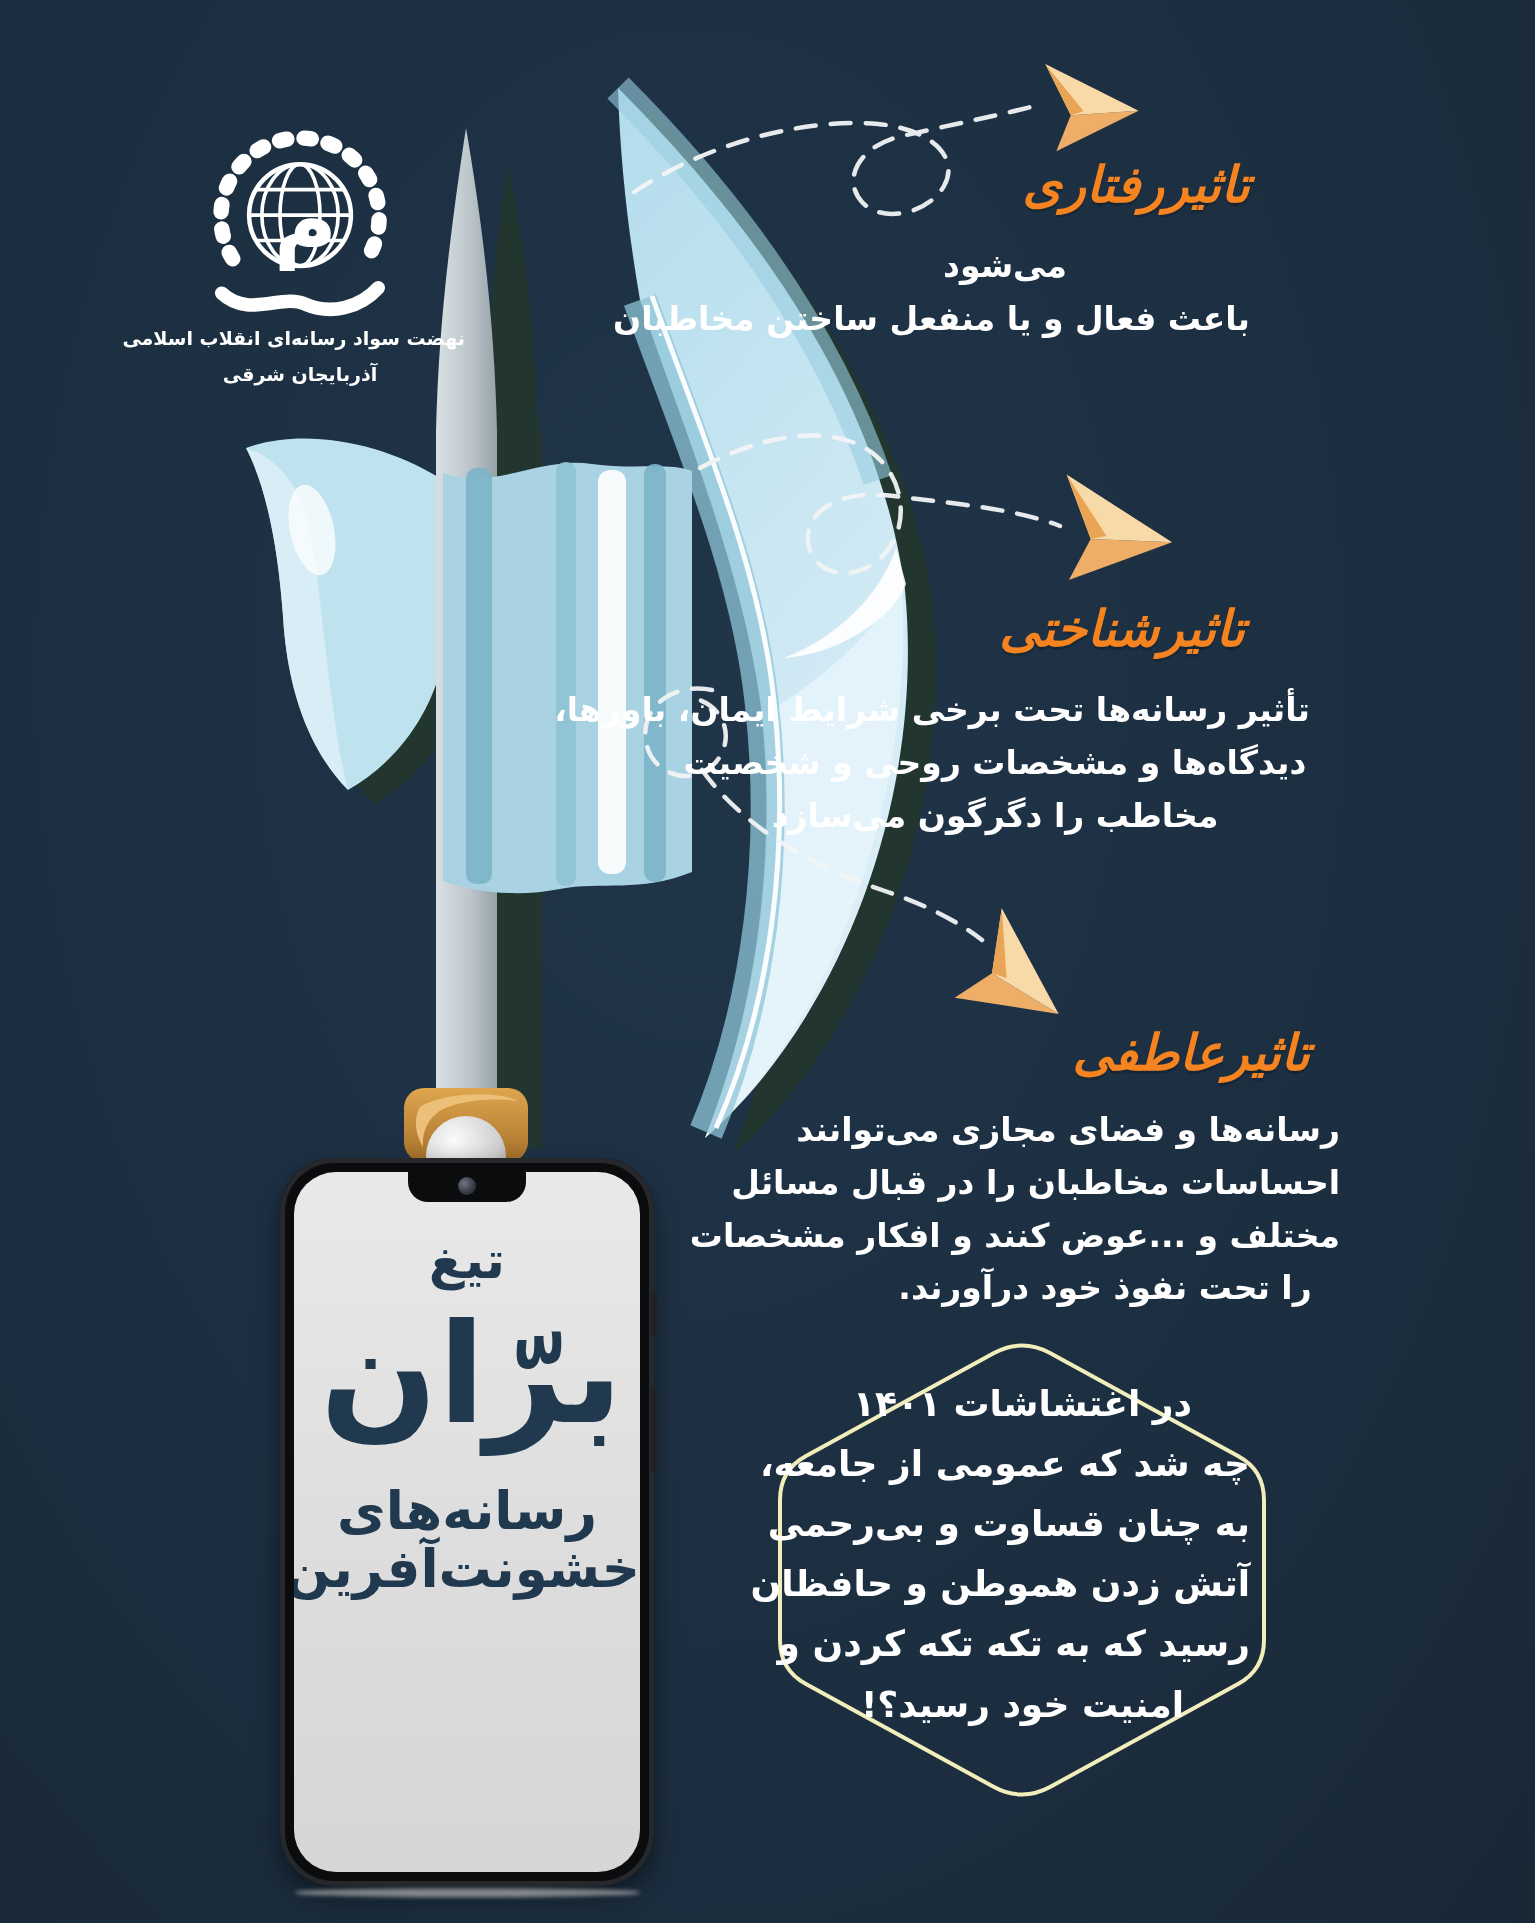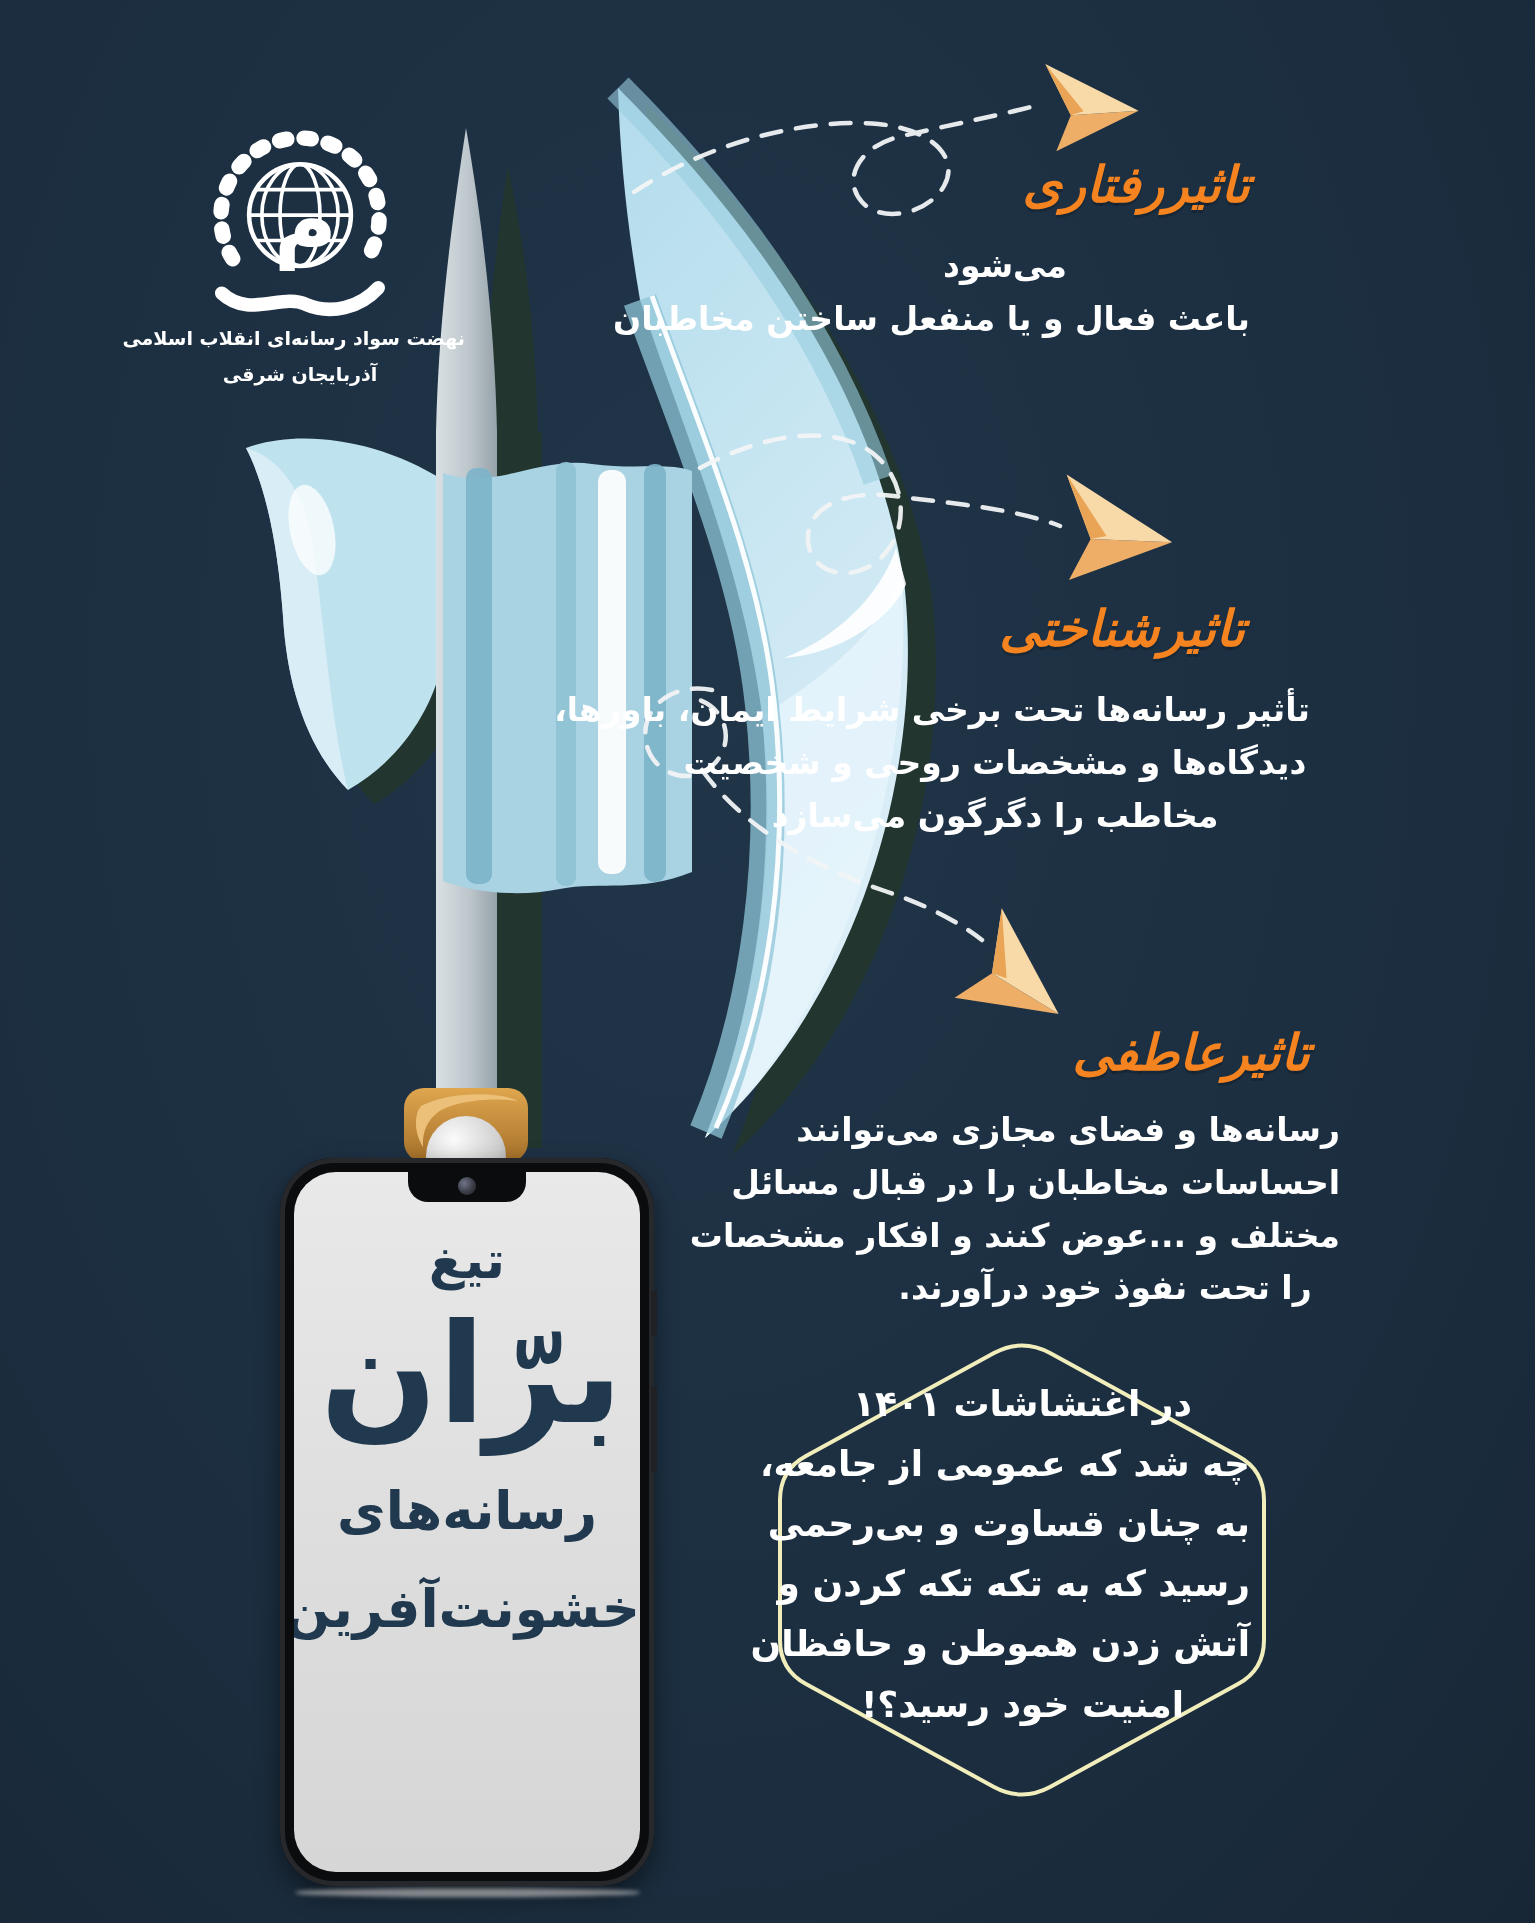--- a/index.html
+++ b/index.html
@@ -34,21 +34,21 @@
   .camera{position:absolute; left:50%; top:5px; transform:translateX(-50%); width:18px; height:18px;
           border-radius:50%; background:radial-gradient(circle at 35% 35%, #707486 0%, #3a3c46 55%, #1e1f26 100%);}
   .side-btn{position:absolute; left:371px; width:6px; border-radius:3px; background:#202124;}
   .btn-a{top:132px; height:46px;}
   .btn-b{top:228px; height:86px;}
   .screen-text{position:absolute; left:0; right:0; top:46px; text-align:center; color:#20394f;
                font-weight:bold; direction:rtl;}
   .scr-l1{font-size:52px; line-height:1.1; margin-top:14px;}
   .scr-l2{font-size:138px; line-height:1.05; margin-top:14px;padding-left:9px;}
   .scr-l3{font-size:53px; line-height:1.1; margin-top:34px;}
-  .scr-l4{font-size:53px; line-height:1.1; margin-top:40px;}
+  .scr-l4{font-size:53px; line-height:1.1; }
   .phone-shadow{position:absolute; left:295px; top:1888px; width:345px; height:9px; z-index:2;
                 background:#c7cbd0; border-radius:50%; filter:blur(2px); opacity:.9;}
 </style>
 </head>
 <body>
 
 <div class="canvas">
 
   <svg class="art" viewBox="0 0 1535 1923" aria-hidden="true">
     <defs>
@@ -172,22 +172,22 @@
     <div>رسانه‌ها و فضای مجازی می‌توانند</div>
     <div>احساسات مخاطبان را در قبال مسائل</div>
     <div>مختلف و ...عوض کنند و افکار مشخصات</div>
     <div>را تحت نفوذ خود درآورند.</div>
   </div>
 
   <div class="hex-note">
     <div>در اغتشاشات ۱۴۰۱</div>
     <div>چه شد که عمومی از جامعه،</div>
     <div>به چنان قساوت و بی‌رحمی</div>
+    <div>آتش زدن هموطن و حافظان</div>
     <div>رسید که به تکه تکه کردن و</div>
-    <div>آتش زدن هموطن و حافظان</div>
     <div>امنیت خود رسید؟!</div>
   </div>
 
   <div class="phone">
     <div class="screen">
       <div class="screen-text">
         <div class="scr-l1">تیغ</div>
         <div class="scr-l2">برّان</div>
         <div class="scr-l3">رسانه‌های</div>
         <div class="scr-l4">خشونت‌آفرین</div>

